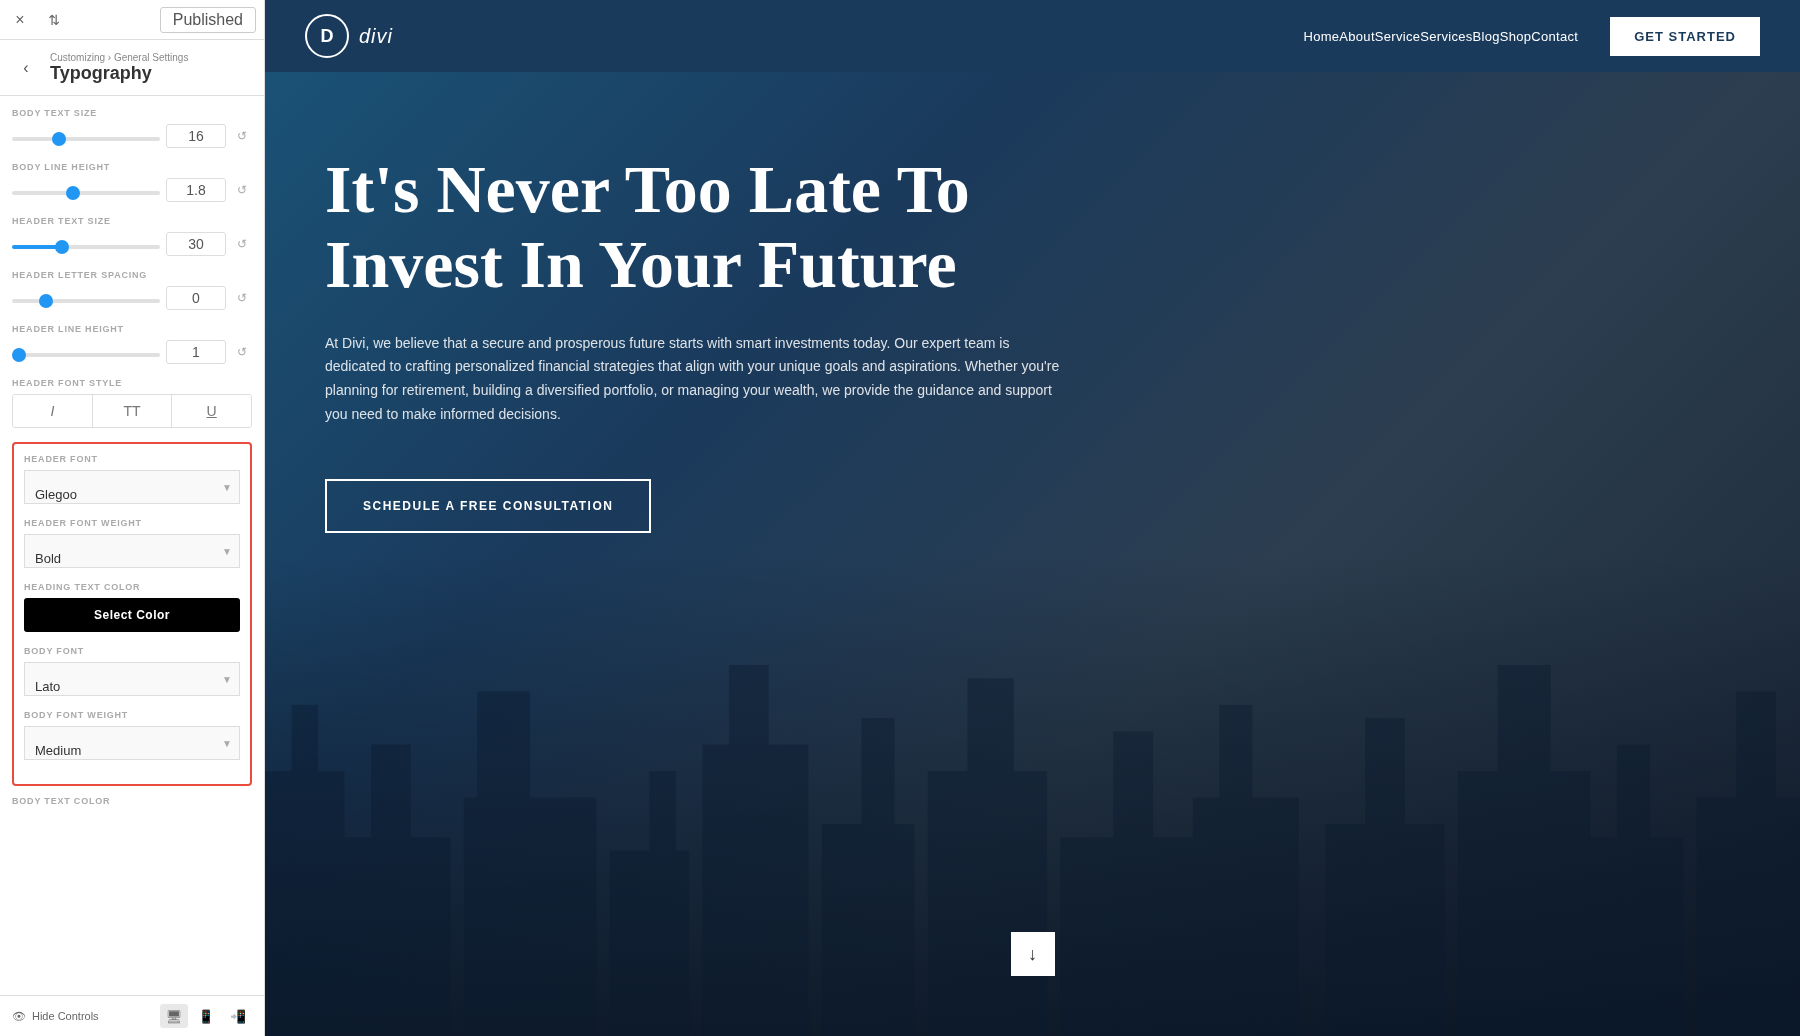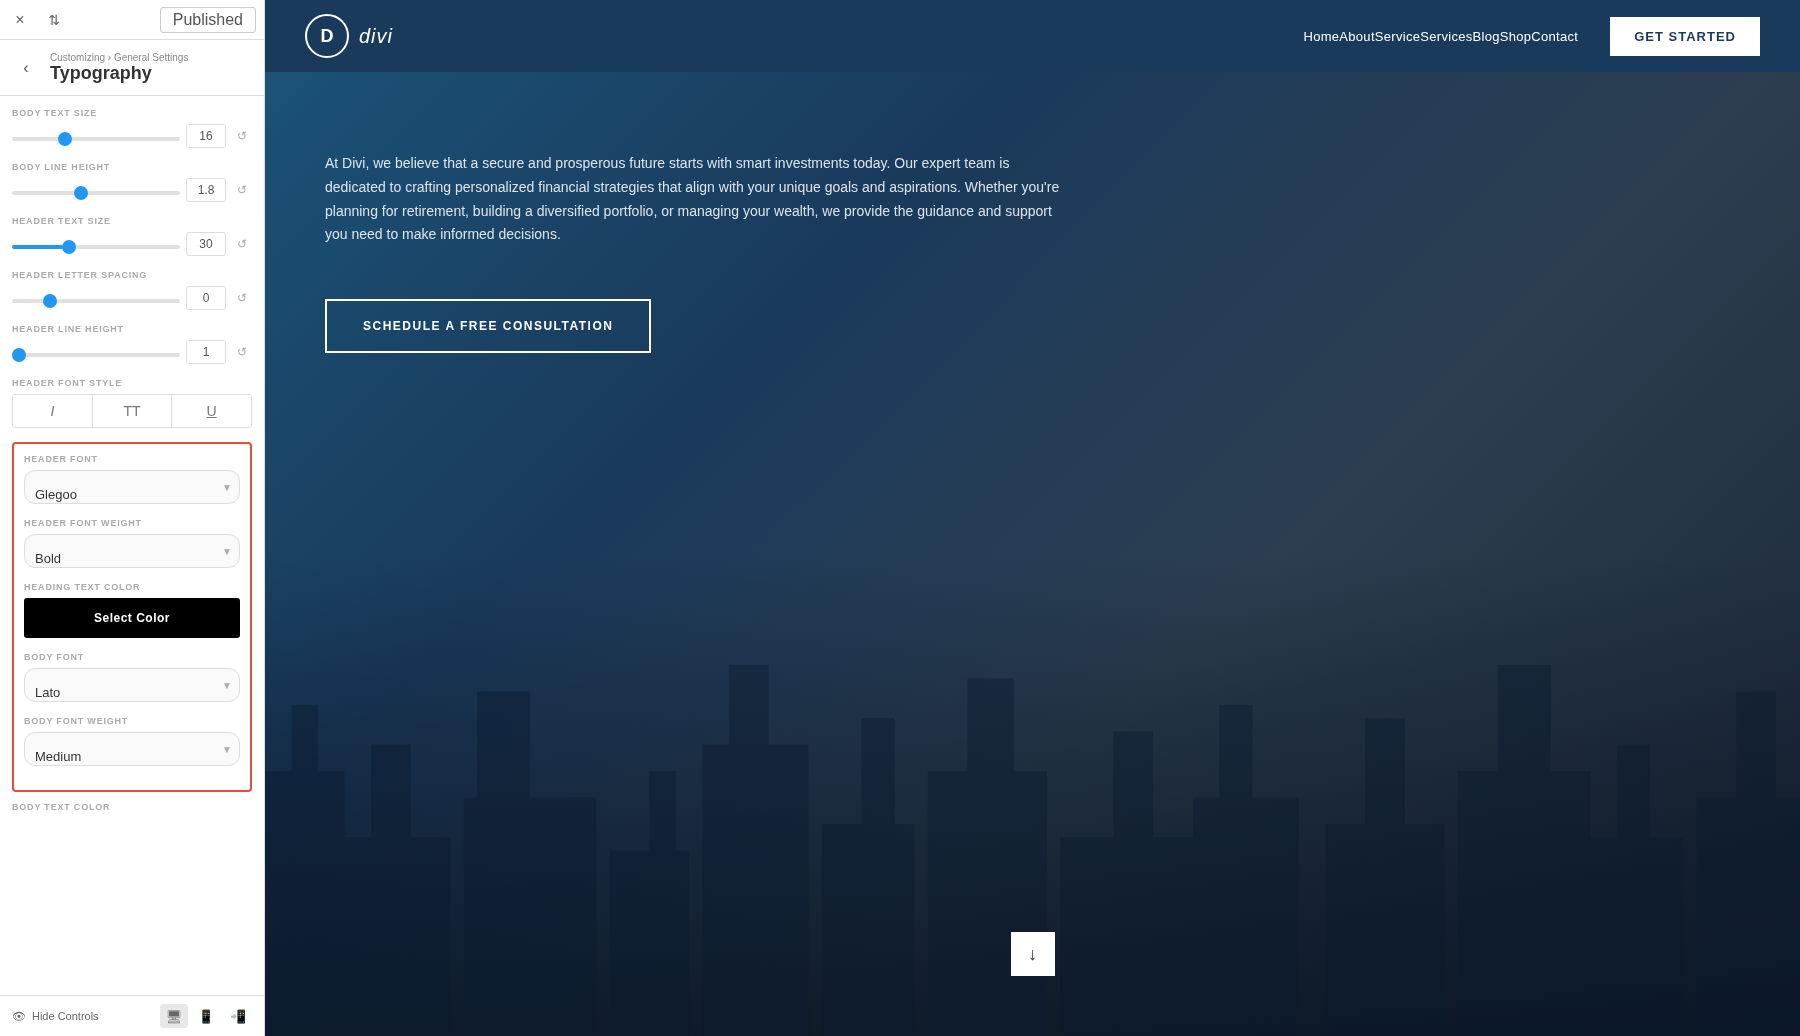--- a/index.html
+++ b/index.html
@@ -125,26 +125,26 @@
     input[type=range]::-webkit-slider-thumb {
       -webkit-appearance: none;
       width: 14px;
       height: 14px;
       border-radius: 50%;
       background: #2196F3;
       cursor: pointer;
     }
 
     .slider-value-box {
-      width: 40px;
+      width: 60px;
       height: 24px;
       border: 1px solid #ddd;
       border-radius: 3px;
       text-align: center;
-      font-size: 12px;
+      font-size: 14px;
       color: #555;
       display: flex;
       align-items: center;
       justify-content: center;
     }
 
     .reset-btn {
       width: 20px; height: 20px;
       display: flex; align-items: center; justify-content: center;
       cursor: pointer; color: #aaa; font-size: 12px;
@@ -184,21 +184,21 @@
       position: relative;
       margin-bottom: 12px;
     }
 
     .select-wrapper:last-child { margin-bottom: 0; }
 
     select {
       width: 100%;
       height: 34px;
       border: 1px solid #ddd;
-      border-radius: 11px;
+      border-radius: 0;
       padding: 15px 30px 0 10px;
       font-size: 13px;
       color: #333;
       background: #f9f9f9;
       -webkit-appearance: none;
       cursor: pointer;
       outline: none;
     }
 
     .select-arrow {
@@ -206,21 +206,21 @@
       right: 8px;
       top: 50%;
       transform: translateY(-50%);
       color: #aaa;
       font-size: 10px;
       pointer-events: none;
     }
 
     .color-btn {
       width: 100%;
-      height: 40px;
+      height: 34px;
       background: #000;
       border: none;
       border-radius: 3px;
       color: #fff;
       font-size: 12px;
       font-weight: 600;
       letter-spacing: 0.5px;
       cursor: pointer;
     }
 
@@ -652,20 +652,21 @@
       <rect x="1250" y="230" width="70" height="170" fill="#0a1a2e"></rect>
       <rect x="1280" y="160" width="25" height="240" fill="#0a1a2e"></rect>
       <rect x="1330" y="250" width="100" height="150" fill="#0a1a2e"></rect>
       <rect x="1370" y="170" width="35" height="230" fill="#0a1a2e"></rect>
       <rect x="1420" y="240" width="60" height="160" fill="#0a1a2e"></rect>
       <rect x="1450" y="160" width="30" height="240" fill="#0a1a2e"></rect>
       <rect x="1500" y="220" width="80" height="180" fill="#0a1a2e"></rect>
     </svg>
 
     <div class="hero-content">
+      <h1 class="hero-headline">It's Never Too Late To Invest In Your Future</h1>
       <p class="hero-body-text">At Divi, we believe that a secure and prosperous future starts with smart investments today. Our expert team is dedicated to crafting personalized financial strategies that align with your unique goals and aspirations. Whether you're planning for retirement, building a diversified portfolio, or managing your wealth, we provide the guidance and support you need to make informed decisions.</p>
       <button class="cta-btn">SCHEDULE A FREE CONSULTATION</button>
     </div>
 
     <div class="scroll-arrow">
       <span>↓</span>
     </div>
   </div>
 
 </div>

